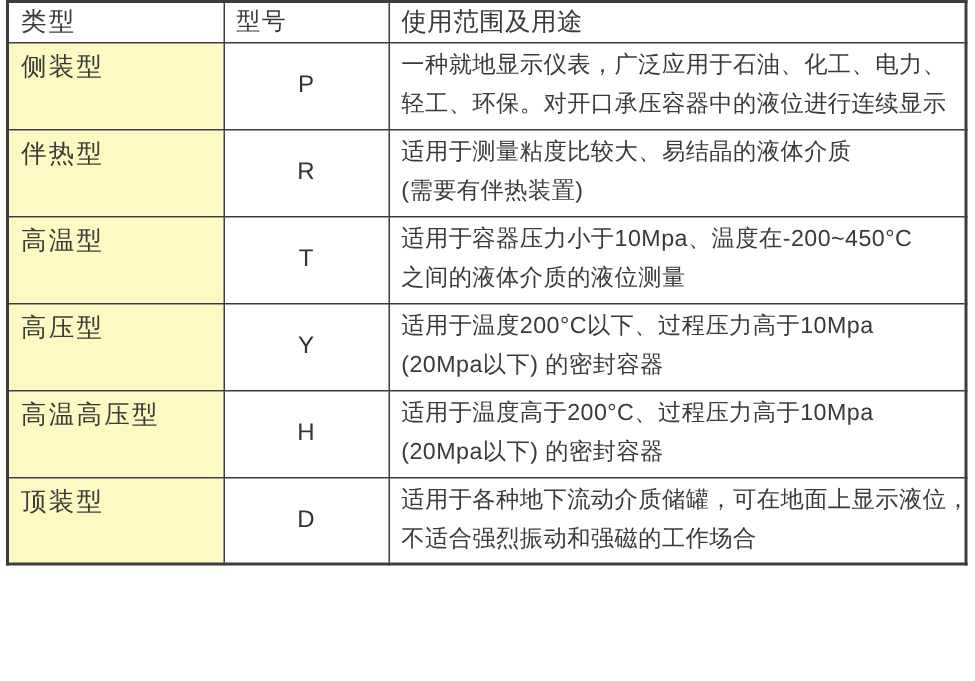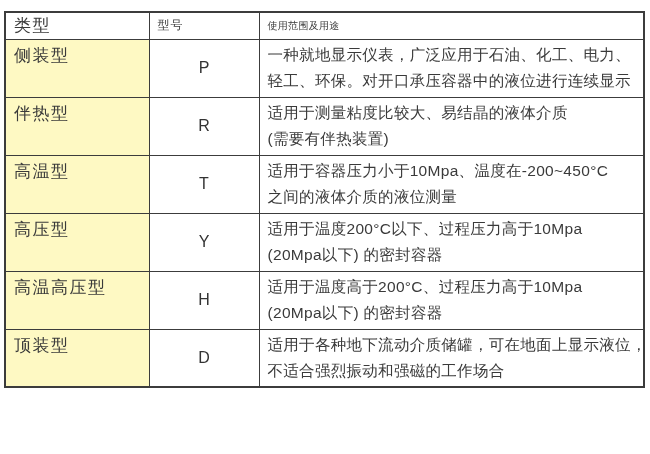--- a/index.html
+++ b/index.html
@@ -12,21 +12,21 @@
     width: 650px;
     height: 454px;
     background: #ffffff;
     font-family: "Liberation Sans", "DejaVu Sans", sans-serif;
     color: #3a3a3a;
     overflow: hidden;
   }
   table.spec {
     position: absolute;
     left: 4px;
-    top: 11px;
+    top: 0;
     width: 641px;
     border-collapse: collapse;
     table-layout: fixed;
     border: 2px solid #3c3c3c;
   }
   table.spec th,
   table.spec td {
     border: 1.5px solid #3c3c3c;
     box-sizing: border-box;
     overflow: hidden;
@@ -38,25 +38,25 @@
     height: 27px;
     padding: 1px 8px;
     background: #ffffff;
   }
   th.th-type {
     background: #f1f1f1;
     font-size: 17px;
     letter-spacing: 1.5px;
   }
   th.th-model {
-    font-size: 12px;
+    font-size: 16px;
     letter-spacing: 1px;
   }
   th.th-desc {
-    font-size: 10px;
+    font-size: 17px;
     letter-spacing: 0.3px;
     margin-left: 40px;
   }
   
   td.c1 {
     background: #fef9c3;
     vertical-align: top;
     padding: 4px 8px 0 8px;
     font-size: 17px;
     letter-spacing: 1.5px;

